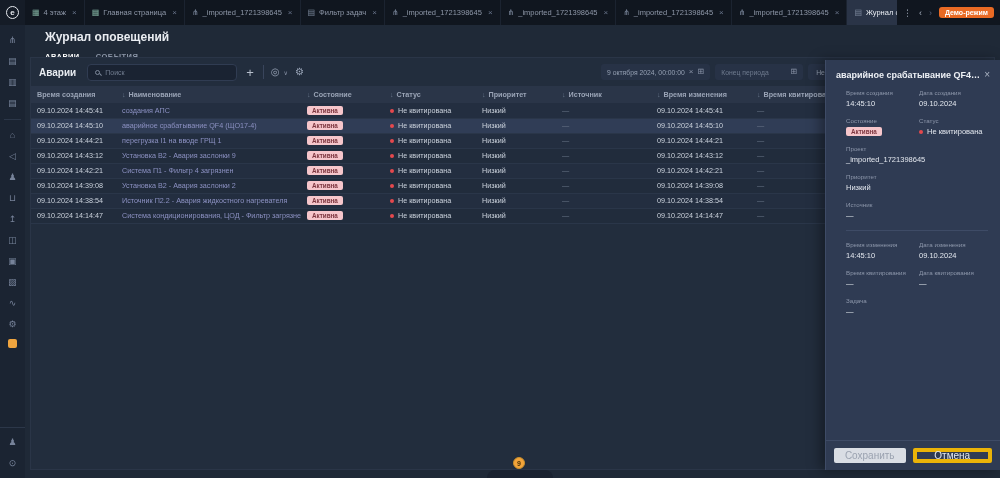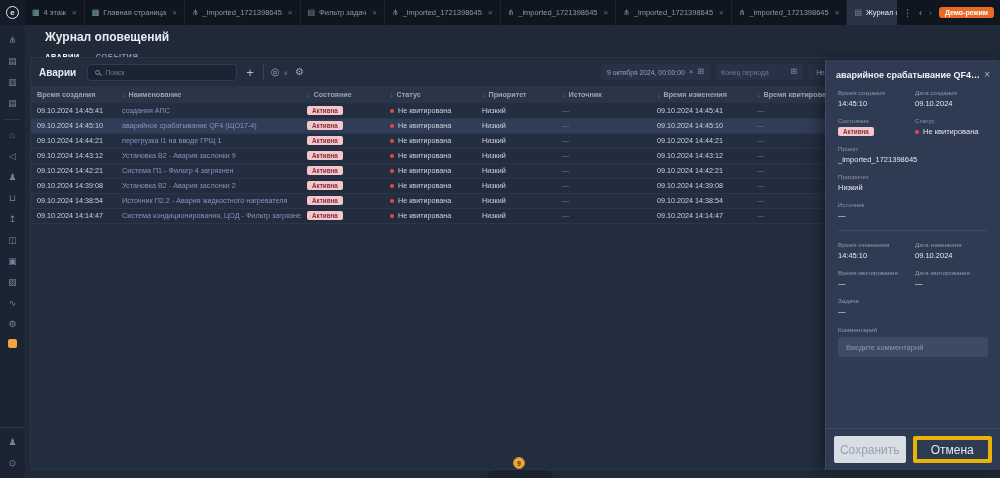--- a/index.html
+++ b/index.html
@@ -68,29 +68,29 @@
   .badge { background:#f6c6cb; color:#7c343d; font-size:6.3px; font-weight:bold; padding:1px 5px; border-radius:2px; display:inline-block; }
   .status-dot { display:inline-block; width:4px; height:4px; border-radius:50%; background:#e5484d; margin-right:4px; vertical-align:middle; }
   .dim { color:#6d7889; }
 
   
   .panel { position:absolute; right:0; top:35px; width:175px; bottom:8px; background:#2f3b53; border-left:1px solid #3e4b66; box-shadow:-5px 0 12px rgba(0,0,0,.35); display:flex; flex-direction:column; z-index:4; }
   .panel-head { display:flex; align-items:center; justify-content:space-between; padding:9px 10px 7px; }
   .panel-title { font-size:9px; font-weight:bold; color:#edf0f5; white-space:nowrap; overflow:hidden; text-overflow:ellipsis; max-width:146px; }
   .panel-close { font-size:10px; color:#aab3c2; cursor:pointer; }
   .panel-body { padding:2px 12px 0; flex:1; overflow:hidden; }
-  .pf-grid { display:grid; grid-template-columns:1fr 1fr; row-gap:9px; column-gap:4px; }
+  .pf-grid { display:grid; grid-template-columns:1fr 1fr; row-gap:9px; column-gap:4px;margin-left:8px; }
   .pf.span2 { grid-column:1/3; }
   .pf-label { font-size:6.2px; color:#8d97ab; margin-bottom:3px; }
   .pf-value { font-size:7.5px; color:#e3e7ee; }
   .pf-divider { grid-column:1/3; height:1px; background:#3e4b66; margin:1px 0; }
   .comment { margin-top:10px; }
   .comment-box { margin-top:4px; height:20px; background:#3d4a64; border-radius:3px; display:flex; align-items:center; padding:0 8px; font-size:7.5px; color:#8d97ab; cursor:text; }
   .panel-foot { border-top:1px solid #3e4b66; padding:7px 8px; display:flex; gap:7px; }
-  .btn { flex:1; height:27px; border-radius:2px; font-size:12px; display:flex; align-items:center; justify-content:center; cursor:pointer; }
+  .btn { flex:1; height:15px; border-radius:2px; font-size:10px; display:flex; align-items:center; justify-content:center; cursor:pointer; }
   .btn-save { background:#d9dde4; color:#9aa2b0; }
   .btn-cancel { background:transparent; border:4px solid #eab308; color:#e3e7ee; }
 
   
   .bottom-handle { position:absolute; left:487px; bottom:0; width:66px; height:8px; background:#1a2230; border-radius:8px 8px 0 0; cursor:pointer; z-index:6; }
   .notif-badge { position:absolute; left:513px; top:457px; width:12px; height:12px; border-radius:50%; background:#f3a43a; border:1px solid #c98f2c; color:#4a3306; font-size:7px; font-weight:bold; display:flex; align-items:center; justify-content:center; z-index:7; }
 </style>
 </head>
 <body>
 
@@ -379,26 +379,20 @@
           </div>
           <div class="pf">
             <div class="pf-label">Дата квитирования</div>
             <div class="pf-value dim">—</div>
           </div>
           <div class="pf span2">
             <div class="pf-label">Задача</div>
             <div class="pf-value dim">—</div>
           </div>
         </div>
-      <div class="comment">
-        <div class="pf-label">Комментарий</div>
-        <div class="comment-box">
-          <span>Введите комментарий</span>
-        </div>
-      </div>
     </div>
     <div class="panel-foot">
       <div class="btn btn-save">Сохранить</div>
       <div class="btn btn-cancel">Отмена</div>
     </div>
   </div>
 </div>
 
 <div class="bottom-handle"></div>
 <div class="notif-badge">9</div>

